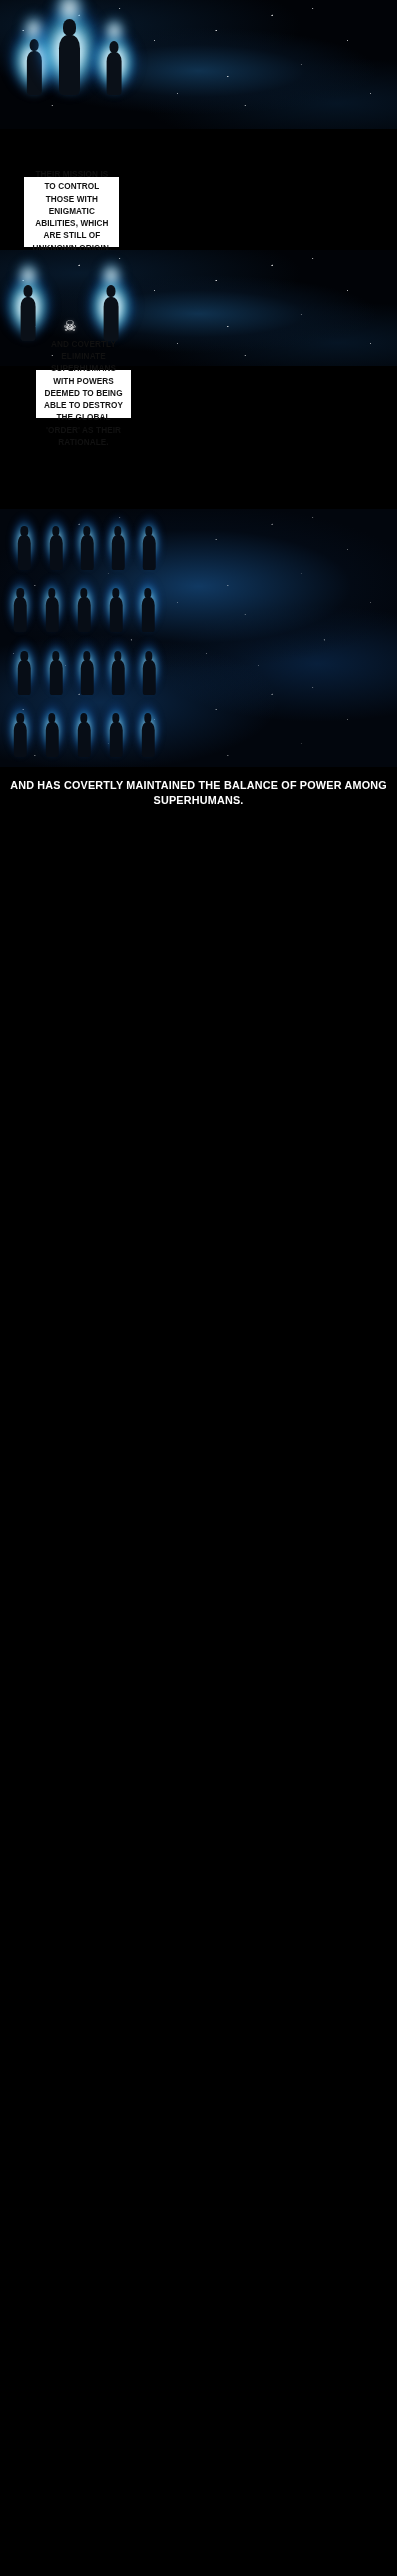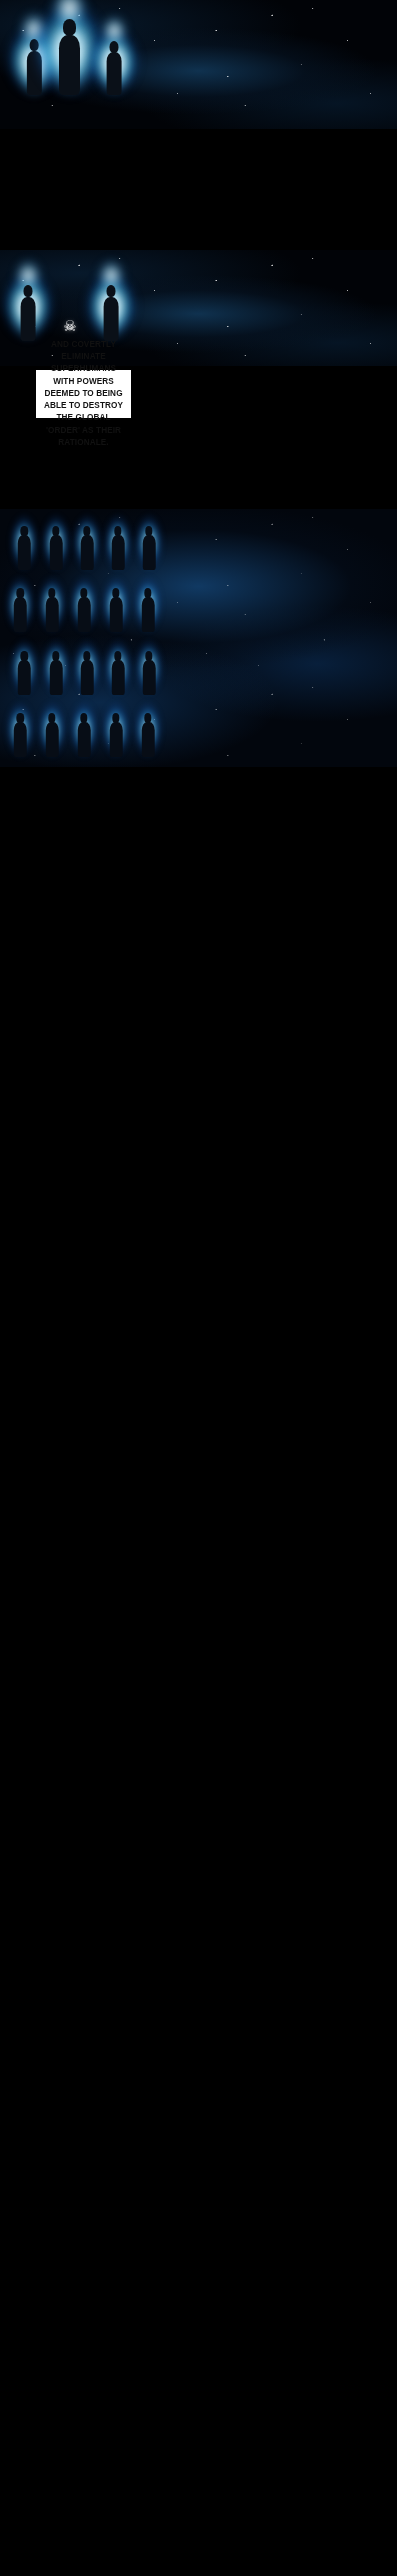--- a/index.html
+++ b/index.html
@@ -233,20 +233,21 @@
       <div class="aura" style="width:64px; height:81px; top:-11.4px;"></div>
       <div class="aura-inner" style="width:39px; height:68px; top:-3.4px;"></div>
       <div class="flame" style="width:29.5px; height:35px; top:-25px;"></div>
       <div class="silhouette" style="top:5.7px; width:24px; height:60px;">
         <div class="sil-head" style="top:0; width:9px; height:12px;"></div>
         <div class="sil-body" style="top:11.4px; width:14.8px; height:43px;"></div>
       </div>
     </div>
   </div>
 
+  <div class="caption" style="left:24.4px; top:177px; width:95px; height:70px; padding:5.7px 6.8px;">Their mission is to control those with enigmatic abilities, which are still of unknown origin,</div>
 
   <div class="panel" style="top:250px; height:116px;">
     <div class="space"></div>
     <div class="stars"></div>
 
     <div class="figure" style="left:28px; top:29.5px; width:64px; height:74px;">
       <div class="aura" style="width:64px; height:82px; top:-11.4px;"></div>
       <div class="aura-inner" style="width:37px; height:69px; top:-3.4px;"></div>
       <div class="flame" style="width:29.5px; height:36px; top:-26px;"></div>
       <div class="silhouette" style="top:5.7px; width:24px; height:61px;">
@@ -373,15 +374,16 @@
       <div class="c-sil-head" style="top:9px; width:7.4px; height:9.7px;"></div>
       <div class="c-sil-body" style="top:18px; width:12.5px; height:35px;"></div>
     </div>
     <div class="crowd-figure" style="left:148px; top:195px; width:34px; height:59px;">
       <div class="c-aura" style="width:34px; height:64px; top:-4.5px;"></div>
       <div class="c-sil-head" style="top:9px; width:7.4px; height:9.7px;"></div>
       <div class="c-sil-body" style="top:18px; width:12.5px; height:35px;"></div>
     </div>
   </div>
 
+  <div class="narration" style="top:778px; padding:0 6.8px; box-sizing:border-box;">And has covertly maintained the balance of power among superhumans.</div>
 
 </div>
 
 
 </body></html>

